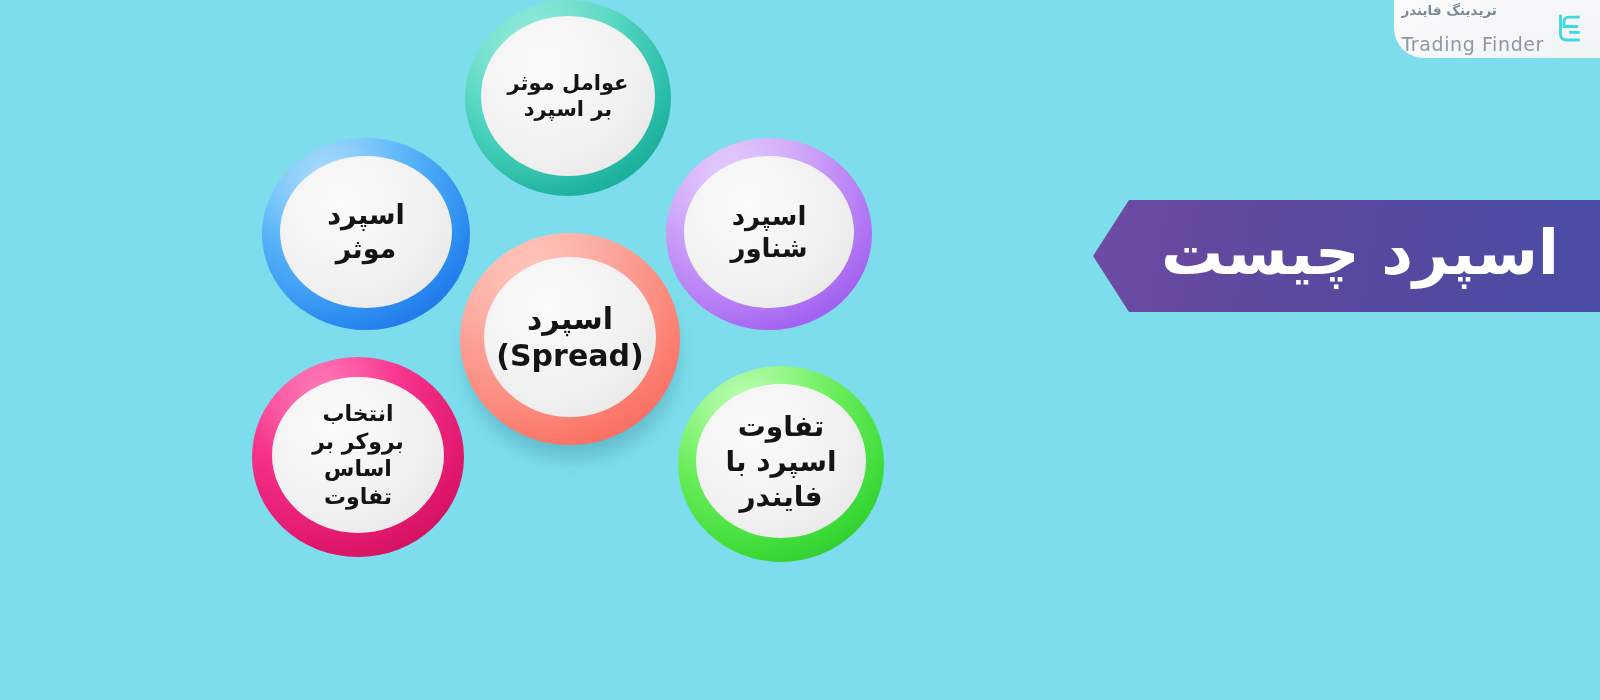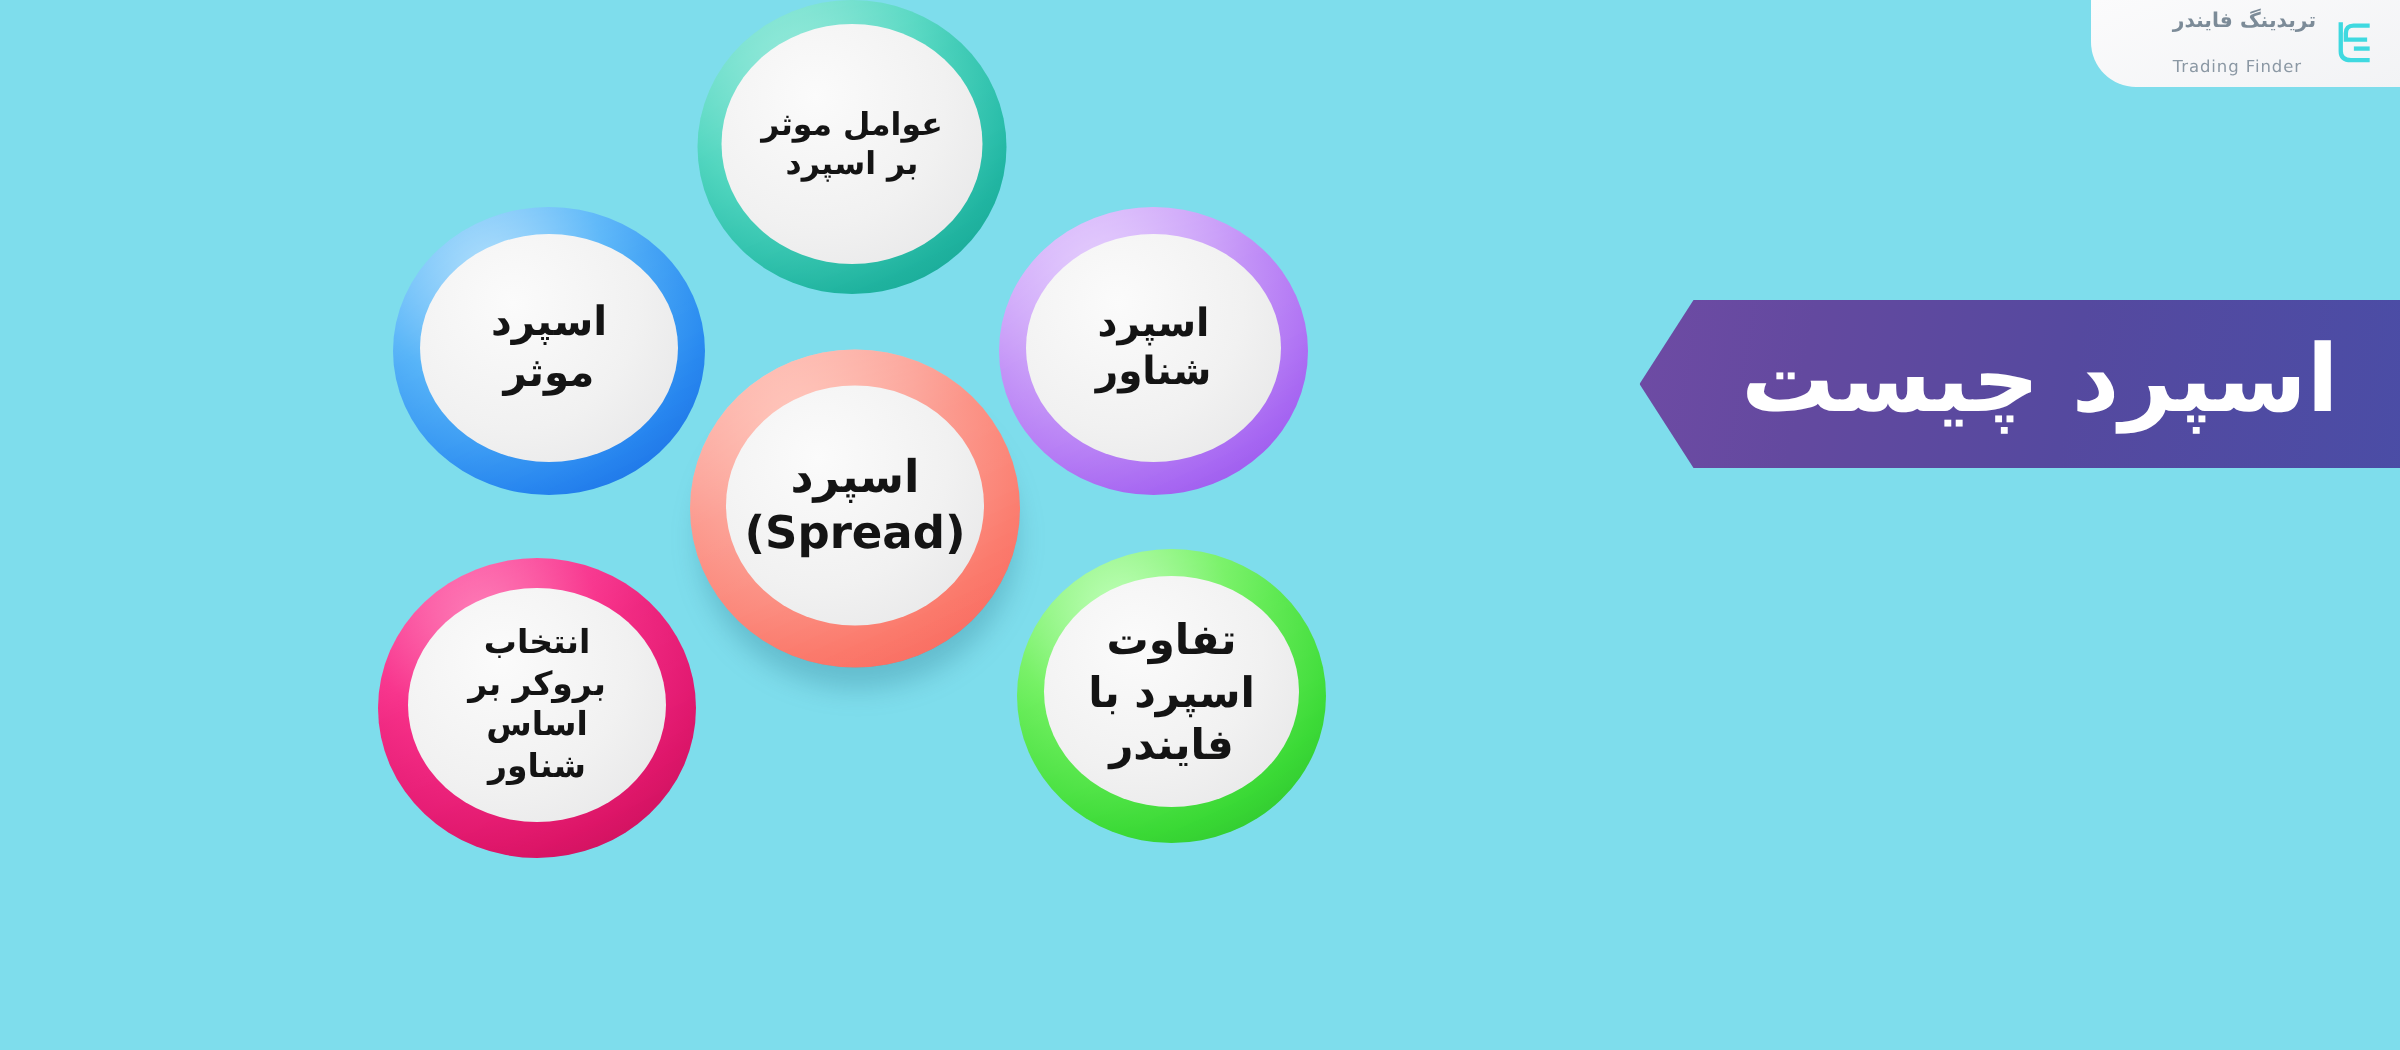--- a/index.html
+++ b/index.html
@@ -53,21 +53,21 @@
     gap: 17px;
   }
   .logo-fa {
     font-size: 13.5px;
     color: #7c8b98;
     letter-spacing: 0px;
     white-space: nowrap;
     font-weight: 600;
   }
   .logo-en {
-    font-size: 11px;
+    font-size: 19px;
     color: #8b98a4;
     letter-spacing: 0.6px;
     white-space: nowrap;
     direction: ltr;
   }
 
   
   .title-banner {
     position: absolute;
     left: 1093px;
@@ -171,21 +171,21 @@
   #b-float .shadow { left: 6px; top: 24px; right: 2px; bottom: -12px; }
 
   
   #b-center { left: 460px; top: 233px; width: 220px; height: 212px; z-index: 5; }
   #b-center .ring { background: radial-gradient(circle at 34% 24%, #ffc1b5 0%, #fca196 36%, #fb8072 70%, #f96a63 100%); }
   #b-center .face { inset: 24px 24px 28px 24px; }
   #b-center .label { font-size: 30px; }
   #b-center .shadow { left: 6px; top: 26px; right: 2px; bottom: -14px; }
 
   
-  #b-broker { left: 252px; top: 372px; width: 212px; height: 200px; }
+  #b-broker { left: 252px; top: 357px; width: 212px; height: 200px; }
   #b-broker .ring { background: radial-gradient(circle at 34% 22%, #ff72b0 0%, #f72d86 36%, #e0186f 72%, #c41262 100%); }
   #b-broker .face { inset: 20px 20px 24px 20px; }
   #b-broker .label { font-size: 22px; }
   #b-broker .shadow { left: 6px; top: 26px; right: 2px; bottom: -12px; }
 
   
   #b-commission { left: 678px; top: 366px; width: 206px; height: 196px; }
   #b-commission .ring { background: radial-gradient(circle at 34% 22%, #baffb2 0%, #6ff05e 36%, #3fdc3a 72%, #2fbe34 100%); }
   #b-commission .face { inset: 18px 18px 24px 18px; }
   #b-commission .label { font-size: 28px; }
@@ -255,21 +255,21 @@
       <span class="label">اسپرد شناور</span>
     </div>
   </div>
 
   <div class="bubble" id="b-broker">
     <div class="shadow"></div>
     <div class="ring"></div>
     <div class="face">
       <span class="label">
         <span>انتخاب بروکر بر</span><br>
-        <span>اساس شناور</span>
+        <span>اساس تفاوت</span>
       </span>
     </div>
   </div>
 
   <div class="bubble" id="b-commission">
     <div class="shadow"></div>
     <div class="ring"></div>
     <div class="face">
       <span class="label">
         <span>تفاوت اسپرد با</span><br>

